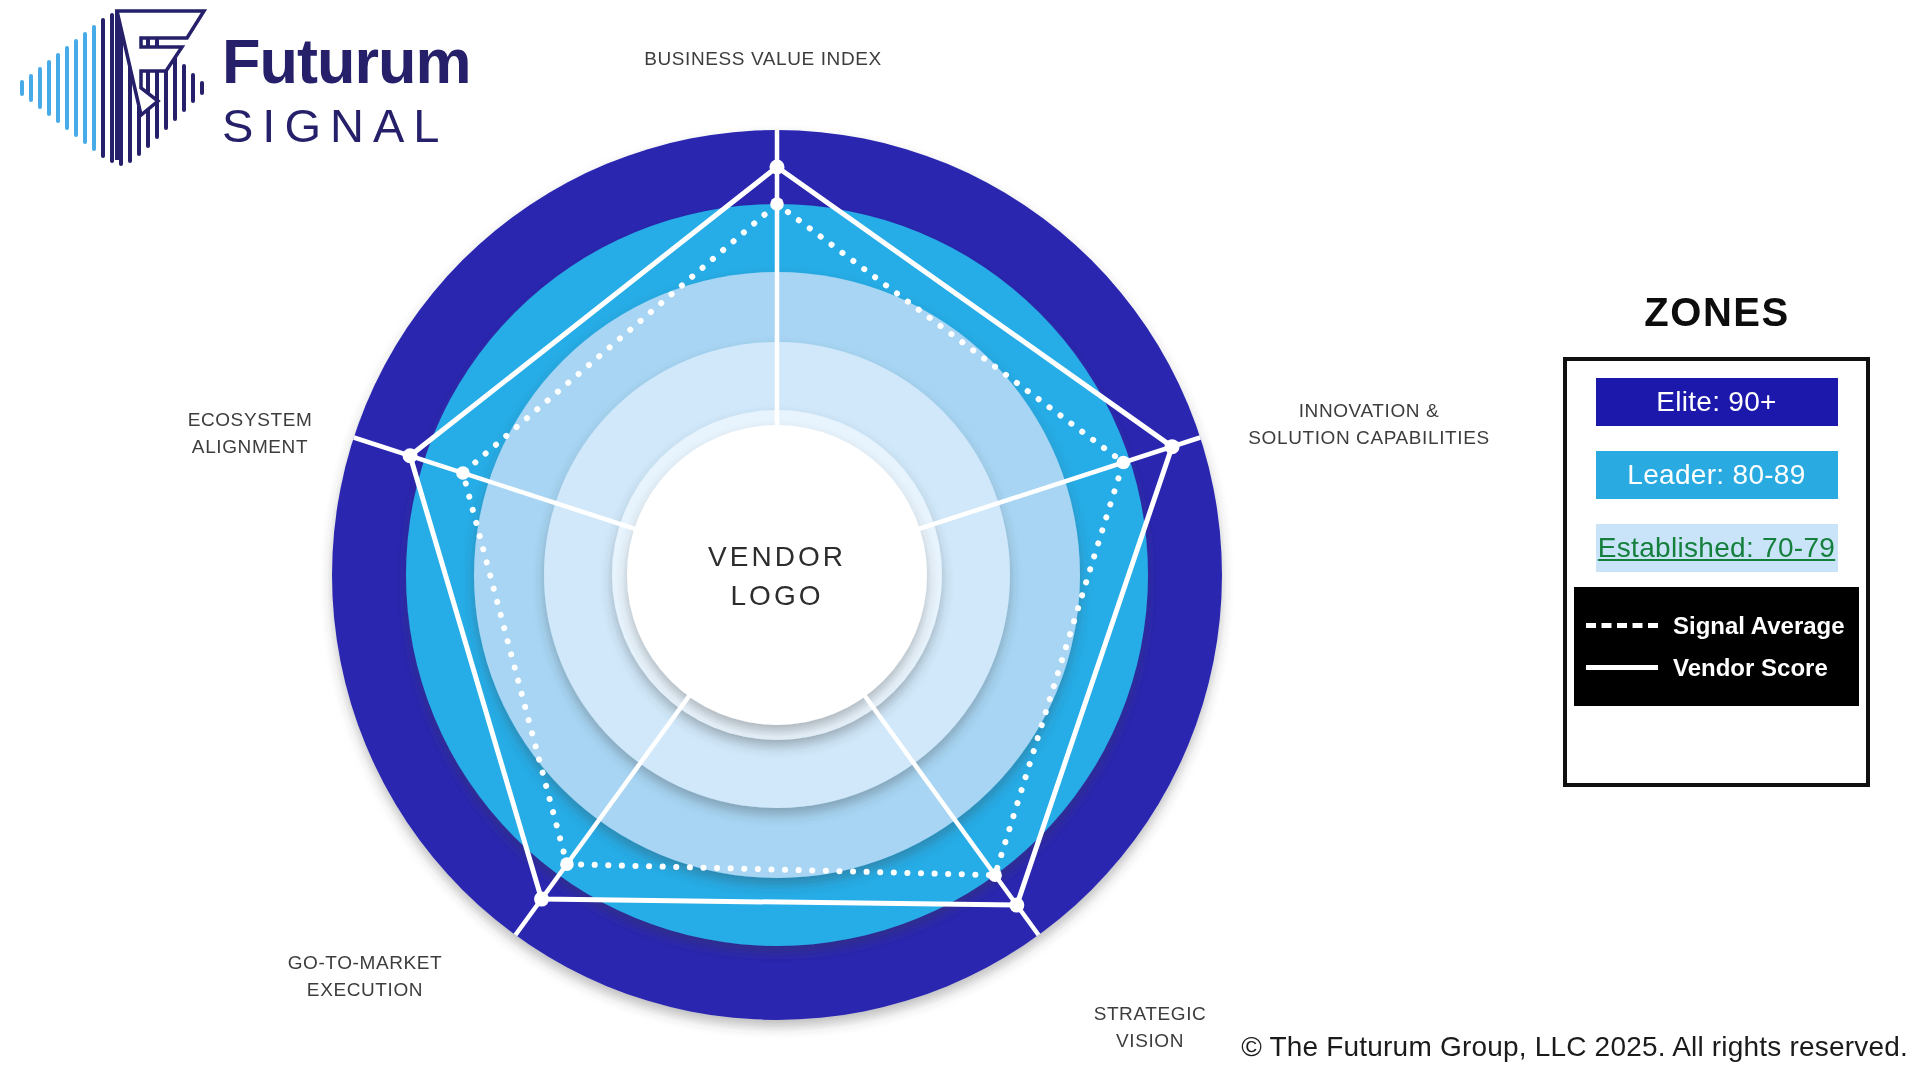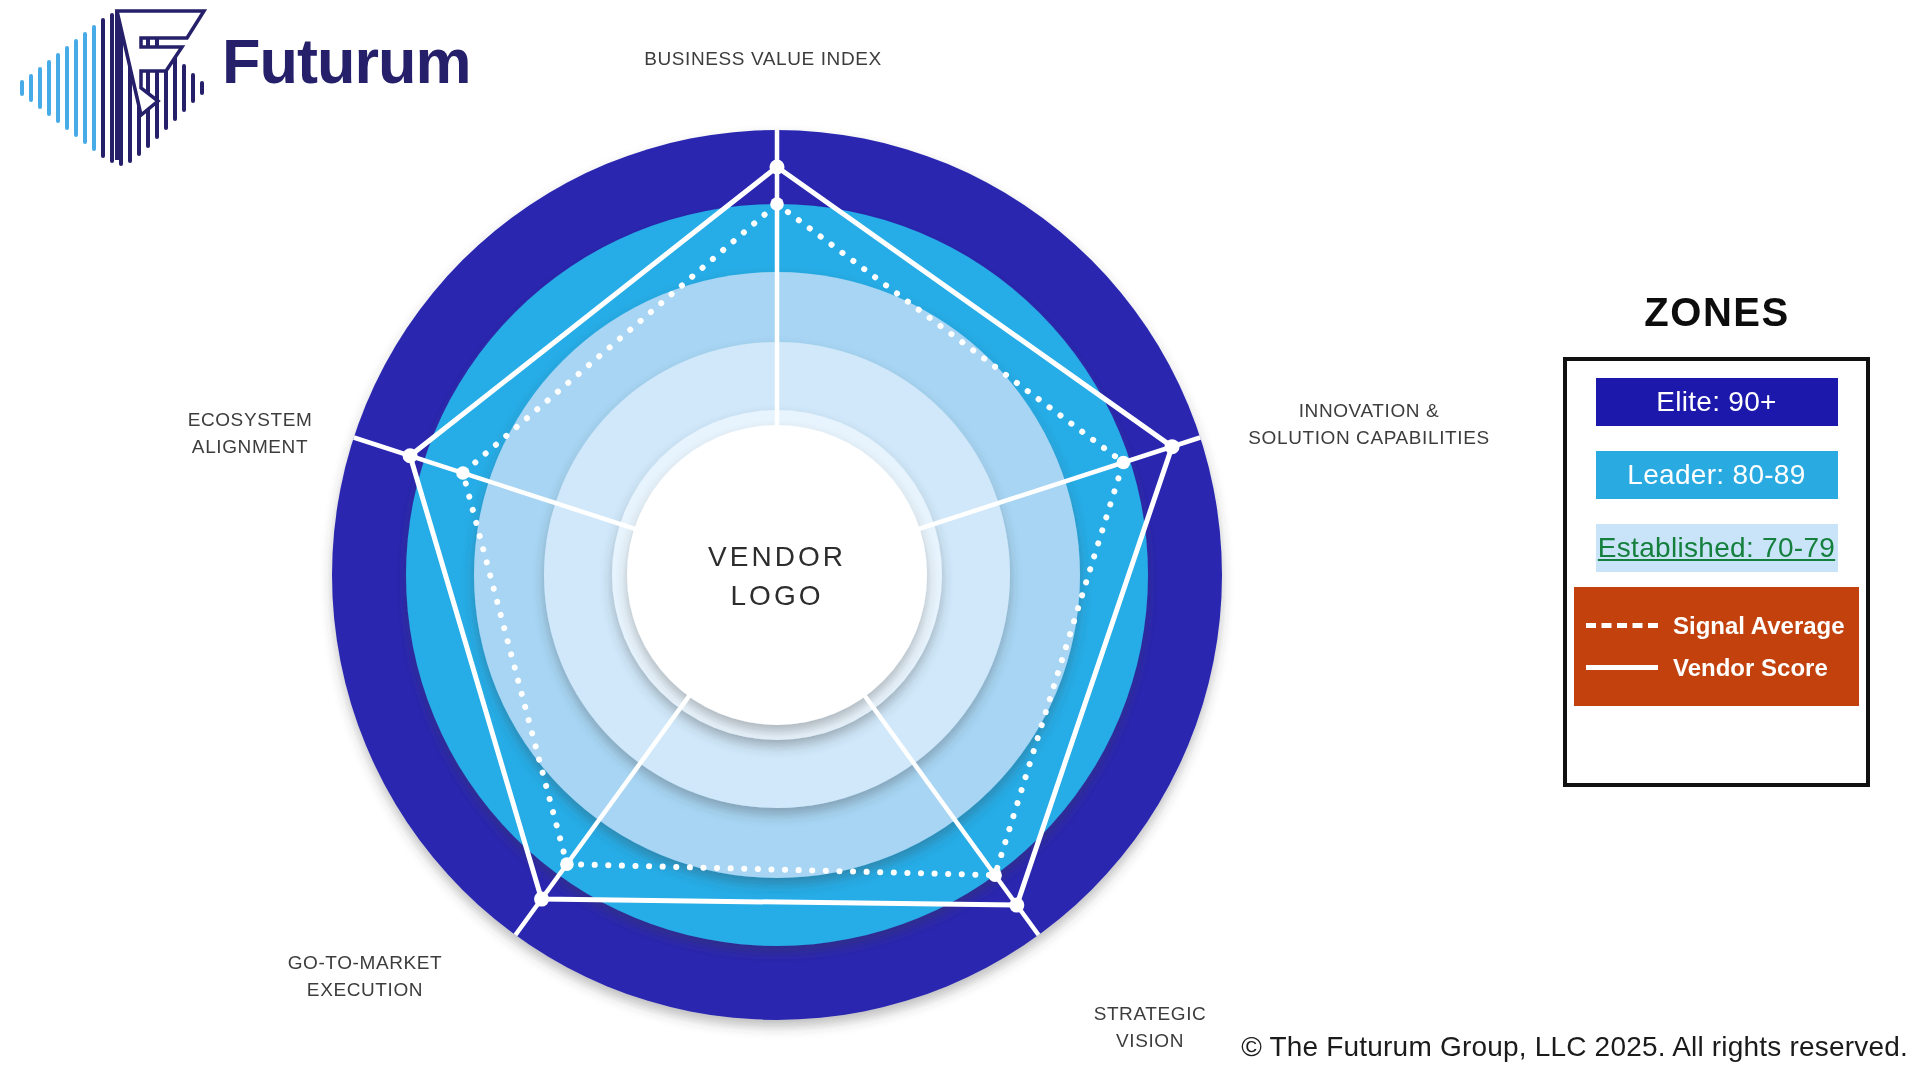--- a/index.html
+++ b/index.html
@@ -41,21 +41,21 @@
     border:4px solid #101010;background:#ffffff;box-sizing:border-box;
     display:flex;flex-direction:column;align-items:center;
   }
   .zone-chip{
     width:242px;height:48px;margin-top:25px;flex:none;
     display:flex;align-items:center;justify-content:center;
     font-size:28px;letter-spacing:0.3px;
   }
   .zone-chip:first-child{margin-top:17px;}
   .legend-panel{
-    width:285px;height:119px;margin-top:15px;flex:none;background:#c2410c;
+    width:285px;height:119px;margin-top:15px;flex:none;background:#000000;
     display:flex;flex-direction:column;justify-content:center;gap:14px;
     color:#ffffff;font-weight:bold;font-size:24px;
   }
   .legend-row{display:flex;align-items:center;gap:15px;padding-left:12px;}
   .legend-line{width:72px;flex:none;}
   .legend-line.dashed{border-top:5px dashed #ffffff;}
   .legend-line.solid{border-top:5px solid #ffffff;}
   
   .copyright{position:absolute;right:12px;top:1031px;font-size:28px;color:#1b1b1b;letter-spacing:0.2px;}
 </style>
@@ -87,20 +87,21 @@
       <rect x="155" y="47" width="4" height="66" rx="2"></rect>
       <rect x="164" y="56" width="4" height="48" rx="2"></rect>
       <rect x="173" y="65" width="4" height="30" rx="2"></rect>
       <rect x="182" y="73" width="4" height="14" rx="2"></rect>
     </g>
     <path d="M99,3 L186,3 L169,30 L123,30 L123,39 L164,39 L148,63 L123,63 L123,80 L140,93 L123,107 Z" fill="#ffffff" stroke="#252069" stroke-width="3.5" stroke-linejoin="miter"></path>
     <line x1="99" y1="3" x2="99" y2="152" stroke="#252069" stroke-width="4"></line>
   </svg>
   <div class="logo-text">
     <div class="brand-top">Futurum</div>
+    <div class="brand-bottom">SIGNAL</div>
   </div>
 </div>
 
 <svg id="radar-svg" viewBox="0 0 1920 1080">
     <defs>
       <filter id="ds" x="-30%" y="-30%" width="160%" height="160%">
         <feDropShadow dx="0" dy="7" stdDeviation="6" flood-color="#3a3a3a" flood-opacity="0.33"></feDropShadow>
       </filter>
     </defs>
     <circle cx="777" cy="575" r="445" fill="#2a28b0" filter="url(#ds)"></circle>

